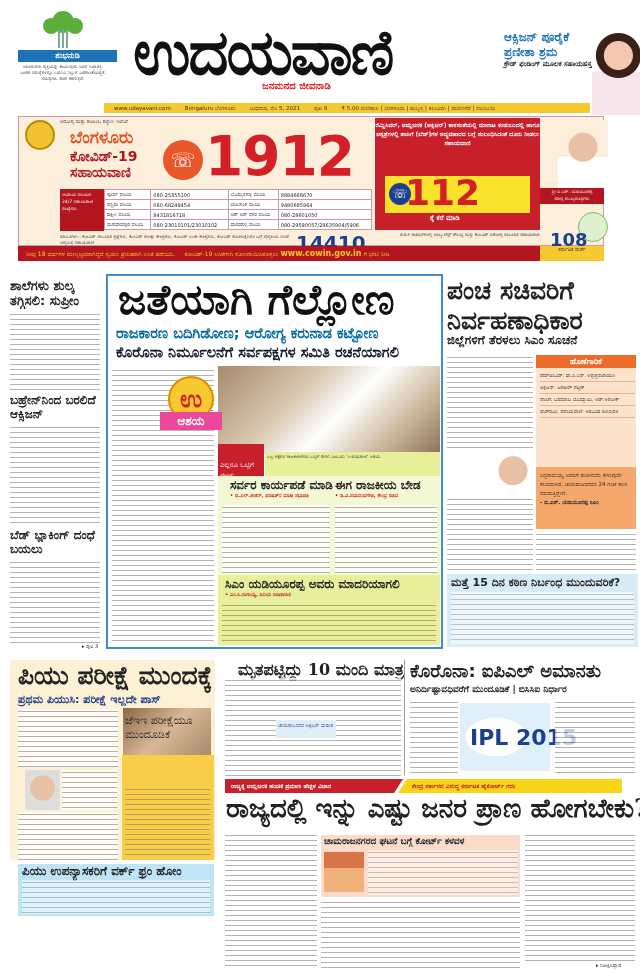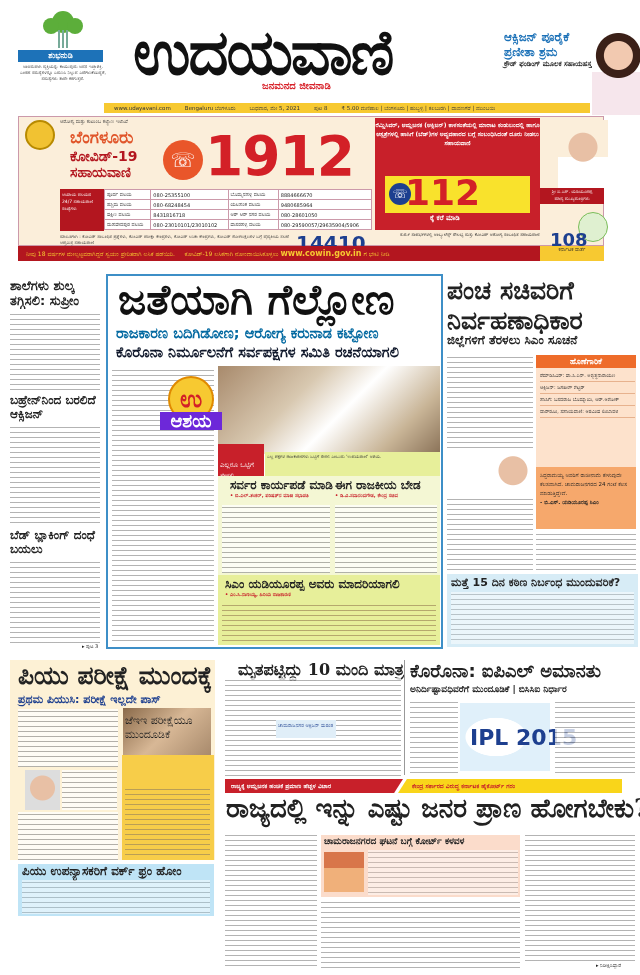--- a/index.html
+++ b/index.html
@@ -2,21 +2,21 @@
 <html><head>
 <meta charset="utf-8">
 <style>
   *{box-sizing:border-box;margin:0;padding:0}
   body{width:640px;height:975px;background:#fff;font-family:"DejaVu Sans",sans-serif;overflow:hidden;position:relative;color:#222}
   .abs{position:absolute}
   .lines{background:repeating-linear-gradient(#fff 0 2px,#9a9a9a 2px 3px,#fff 3px 5px);opacity:.75}
   .lines-y{background:repeating-linear-gradient(transparent 0 2px,#a08a5a 2px 3px,transparent 3px 5px);opacity:.7}
   
   #tree{left:38px;top:10px;width:50px;height:40px}
-  .shubha{left:18px;top:50px;width:85px;height:12px;background:#1d72b8;color:#fff;font-size:8px;font-weight:bold;text-align:center;line-height:12px}
+  .shubha{left:18px;top:50px;width:99px;height:12px;background:#1d72b8;color:#fff;font-size:8px;font-weight:bold;text-align:center;line-height:12px}
   .shubha-text{left:18px;top:64px;width:90px;font-size:4.5px;line-height:6px;text-align:center;color:#333}
   .logo{left:133px;top:18px;font-family:"DejaVu Serif",serif;font-size:62px;font-weight:bold;letter-spacing:-2px;color:#111;line-height:70px}
   .tagline{left:262px;top:80px;font-size:10px;color:#d8222a;font-weight:bold}
   .promo{left:504px;top:30px;width:100px;color:#1d72b8;font-weight:bold;font-size:12px;line-height:15px}
   .promo small{display:block;color:#222;font-size:7px;line-height:9px}
   .actress{left:592px;top:30px;width:48px;height:85px;background:radial-gradient(circle at 55% 30%,#f2c9b0 0 14px,#3b2018 15px 22px,transparent 23px),linear-gradient(#fff 50%,#f6e6ec 50%)}
   .dateline{left:104px;top:103px;width:486px;height:10px;background:#f7c931;font-size:5.5px;line-height:10px;color:#333;display:flex;gap:14px;padding-left:10px;white-space:nowrap}
   
   .banner{left:18px;top:116px;width:586px;height:130px;border:1px solid #c9a;background:#fbeeda}
   .seal{left:25px;top:120px;width:30px;height:30px;border-radius:50%;background:#f1c232;border:2px solid #b88a00}
@@ -42,21 +42,21 @@
   .logo-green{left:578px;top:212px;width:30px;height:30px;border-radius:50%;background:#dff0d0;border:1px solid #7bbd5a}
   .hl108{left:570px;top:229px;font-size:18px;font-weight:bold;color:#1d3f8f}
   .yelcorner{left:540px;top:246px;width:64px;height:15px;background:#f7c931;font-size:5px;text-align:center;line-height:7px}
   
   .frame{left:106px;top:274px;width:337px;height:375px;border:2px solid #3e8fc7}
   .h-main{left:118px;top:276px;font-family:"DejaVu Serif",serif;font-size:42px;font-weight:bold;color:#111;line-height:48px;white-space:nowrap}
   .sub1{left:116px;top:325px;font-size:14.5px;font-weight:bold;color:#0369a1;white-space:nowrap}
   .sub2{left:116px;top:344px;font-size:14.5px;font-weight:bold;color:#0f172a;white-space:nowrap}
   .photo-main{left:218px;top:366px;width:222px;height:88px;background:linear-gradient(135deg,#a88a6c,#d8c8b0 35%,#fff 55%,#c8b496 80%,#8a7258)}
   .ashaya-o{left:168px;top:376px;width:46px;height:46px;border-radius:50%;background:#f7c931;border:2px solid #e08a00;color:#d32027;font-weight:bold;text-align:center;font-size:24px;line-height:42px}
-  .ashaya{left:160px;top:412px;width:62px;height:18px;background:#6d28d9;color:#fff;font-size:18px;font-weight:bold;text-align:center;line-height:18px}
+  .ashaya{left:160px;top:412px;width:62px;height:18px;background:#ec4899;color:#fff;font-size:12px;font-weight:bold;text-align:center;line-height:18px}
   .allred{left:218px;top:444px;width:46px;height:24px;background:#c8202a;color:#fff;font-size:7px;line-height:11px;padding:16px 2px}
   .allgreen{left:265px;top:452px;width:175px;height:24px;background:#e7ef9a;font-size:4.5px;line-height:6px;padding:2px;color:#333}
   .sub-a{left:230px;top:478px;font-size:12px;font-weight:bold}
   .sub-b{left:335px;top:478px;font-size:12px;font-weight:bold}
   .by-a,.by-b{font-size:5px;color:#c8202a;font-weight:bold}
   .green-bg{left:218px;top:476px;width:222px;height:168px;background:#f4f7d4}
   .sub-cm{left:225px;top:577px;font-size:12px;font-weight:bold}
   .green2{left:218px;top:575px;width:222px;height:70px;background:#e7ef9a}
   
   .lh1{left:10px;top:278px;font-size:13px;font-weight:bold;line-height:15px}

